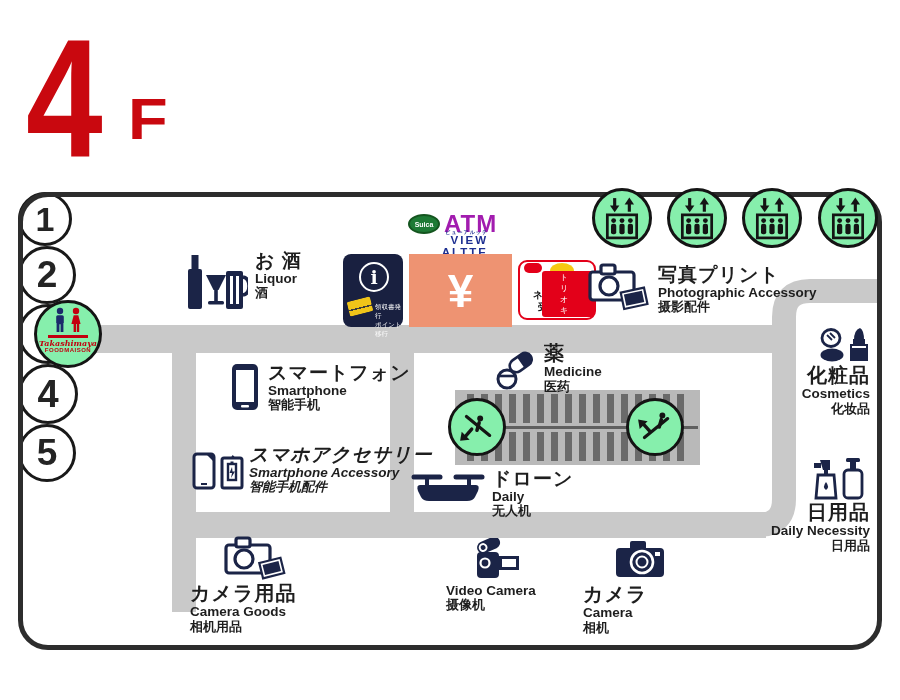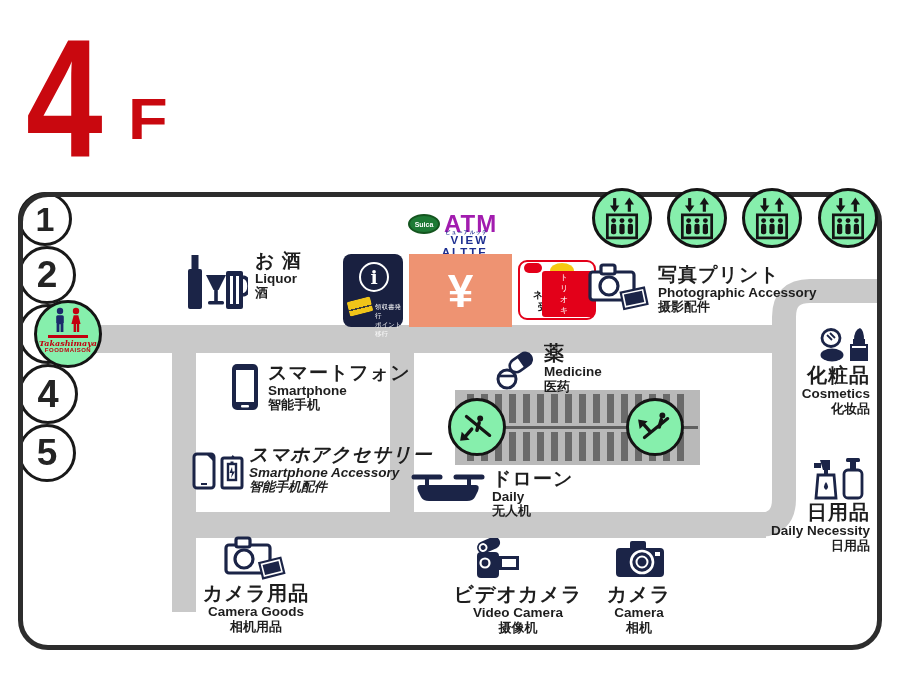--- a/index.html
+++ b/index.html
@@ -13,21 +13,21 @@
              font-size:58px;line-height:.8;transform:scaleX(1.12);transform-origin:left top;}
   
   #map{position:absolute;left:18px;top:192px;width:864px;height:458px;background:#fff;border-radius:30px;}
   #map-border{position:absolute;inset:0;border:5px solid #2d2d2d;border-radius:30px;z-index:4;pointer-events:none;}
   #paths{position:absolute;left:0;top:0;z-index:0;}
   
   .sec{z-index:2;line-height:1.12;white-space:nowrap;}
   .sec .jp{font-size:19px;font-weight:bold;letter-spacing:1px;}
   .sec .en{font-size:13.5px;font-weight:bold;}
   .sec .cn{font-size:13px;font-weight:bold;}
-  .sec.center{text-align:center;white-space:normal;}
+  .sec.center{white-space:normal;}
   .sec.right{text-align:right;white-space:normal;}
   
   .marker{background:#fff;border:3.5px solid #191919;border-radius:50%;z-index:6;
           display:flex;align-items:center;justify-content:center;font-weight:bold;color:#242424;box-sizing:border-box;}
   .port{background:#86efac;border:3px solid #141414;border-radius:50%;z-index:6;box-sizing:border-box;
         display:flex;align-items:center;justify-content:center;}
   
   #esc{background:#b9b9b9;z-index:1;}
   .esc-stripes{position:absolute;left:12px;right:12px;height:29px;
     background:repeating-linear-gradient(90deg,#6a6a6a 0 7px,rgba(0,0,0,0) 7px 14px);}
@@ -332,21 +332,20 @@
       <g transform="rotate(-24 16 8)">
         <rect x="4" y="1" width="24" height="12" rx="6" fill="#1b2447"></rect>
         <circle cx="10" cy="7" r="3.4" fill="none" stroke="#fff" stroke-width="2"></circle>
       </g>
       <rect x="4" y="14" width="22" height="26" rx="4" fill="#1b2447"></rect>
       <circle cx="12" cy="25" r="4.5" fill="none" stroke="#fff" stroke-width="2.2"></circle>
       <rect x="26" y="18" width="20" height="14" fill="#1b2447"></rect>
       <rect x="29" y="21" width="14" height="8" fill="#fff"></rect>
     </svg>
     <div class="sec center abs" style="left:428px;top:391px;width:144px;">
-      <div class="jp" style="font-size:20px;">ビデオカメラ</div>
       <div class="en">Video Camera</div>
       <div class="cn">摄像机</div>
     </div>
 
     <svg class="abs" style="left:597px;top:347px;z-index:2;" width="50" height="40" viewBox="0 0 50 40">
       <rect x="1" y="9" width="48" height="29" rx="4" fill="#1b2447"></rect>
       <rect x="15" y="2" width="16" height="10" rx="2" fill="#1b2447"></rect>
       <circle cx="27" cy="23" r="11" fill="#1b2447" stroke="#fff" stroke-width="2.6"></circle>
       <circle cx="27" cy="23" r="5.5" fill="none" stroke="#fff" stroke-width="2"></circle>
       <rect x="40" y="13" width="5" height="4" fill="#fff"></rect>

